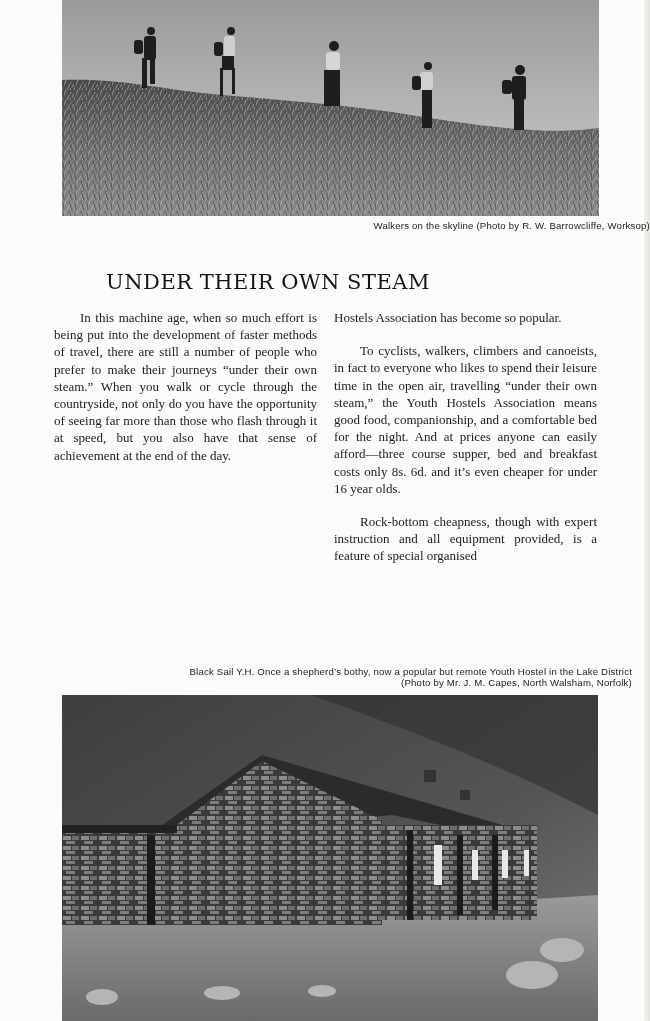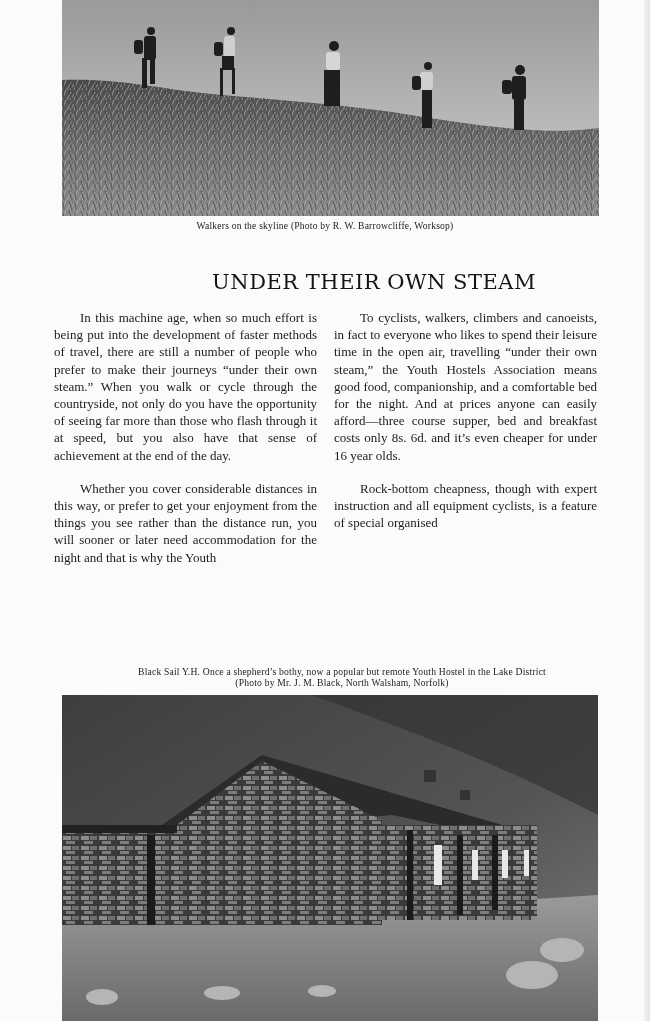--- a/index.html
+++ b/index.html
@@ -14,29 +14,29 @@
     background:linear-gradient(to right, #f2f2ef, #e4e4e0);
   }
   .photo {
     position:absolute; overflow:hidden; background:#777;
   }
   .photo svg { display:block; width:100%; height:100%; }
   #photo1 { left:62px; top:0; width:537px; height:216px; }
   #photo2 { left:62px; top:695px; width:536px; height:326px; }
 
   .caption {
-    position:absolute; left:0; width:650px; text-align:center;
-    font-family:Liberation Serif, serif; font-size:9.6px; letter-spacing:0.2px;
+    position:absolute; left:0; width:650px; text-align:right;
+    font-family:Liberation Sans, sans-serif; font-size:9.6px; letter-spacing:0.2px;
     color:#222; line-height:11px;
   }
   #caption1 { top:220px; }
   #caption2 { top:666px; left:52px; width:580px; }
 
   .title {
-    position:absolute; top:256px; left:0; width:536px; text-align:right;
+    position:absolute; top:256px; left:0; width:536px; text-align:center;
     font-family:"DejaVu Serif", serif; font-size:21px; letter-spacing:0.5px;
     color:#151515; font-weight:normal;
   }
   .column {
     position:absolute; top:309px; width:263px;
     font-family:"Liberation Serif", serif; font-size:13px; line-height:17.2px;
     color:#1c1c1c; text-align:justify;
   }
   #col-left { left:54px; }
   #col-right { left:334px; }
@@ -94,31 +94,31 @@
         <rect x="452" y="100" width="10" height="30"></rect>
     </g>
   </svg>
 </div>
 <div class="caption" id="caption1">Walkers on the skyline (Photo by R. W. Barrowcliffe, Worksop)</div>
 
 <h1 class="title">UNDER THEIR OWN STEAM</h1>
 
 <div class="column" id="col-left">
   <p class="indent">In this machine age, when so much effort is being put into the development of faster methods of travel, there are still a number of people who prefer to make their journeys “under their own steam.” When you walk or cycle through the countryside, not only do you have the opportunity of seeing far more than those who flash through it at speed, but you also have that sense of achievement at the end of the day.</p>
-  <p class="indent">Whether you cover considerable distances in this way, or prefer to get your enjoyment from the things you see rather than the distance run, you will sooner or later need accommodation for the night and that is why the Youth</p>
 </div>
 
 <div class="column" id="col-right">
+  <p>Hostels Association has become so popular.</p>
   <p class="indent">To cyclists, walkers, climbers and canoeists, in fact to everyone who likes to spend their leisure time in the open air, travelling “under their own steam,” the Youth Hostels Association means good food, companionship, and a comfortable bed for the night. And at prices anyone can easily afford—three course supper, bed and breakfast costs only 8s. 6d. and it’s even cheaper for under 16 year olds.</p>
-  <p class="indent">Rock-bottom cheapness, though with expert instruction and all equipment cyclists, is a feature of special organised</p>
+  <p class="indent">Rock-bottom cheapness, though with expert instruction and all equipment provided, is a feature of special organised</p>
 </div>
 
 <div class="caption" id="caption2">
   <div>Black Sail Y.H.  Once a shepherd’s bothy, now a popular but remote Youth Hostel in the Lake District</div>
-  <div>(Photo by Mr. J. M. Black, North Walsham, Norfolk)</div>
+  <div>(Photo by Mr. J. M. Capes, North Walsham, Norfolk)</div>
 </div>
 
 <div class="photo" id="photo2">
   <svg viewBox="0 0 536 326" preserveAspectRatio="none">
     <defs>
       <linearGradient id="mtn" x1="0" y1="0" x2="1" y2="1">
         <stop offset="0" stop-color="#3e3e3e"></stop>
         <stop offset="0.6" stop-color="#555"></stop>
         <stop offset="1" stop-color="#7a7a7a"></stop>
       </linearGradient>

